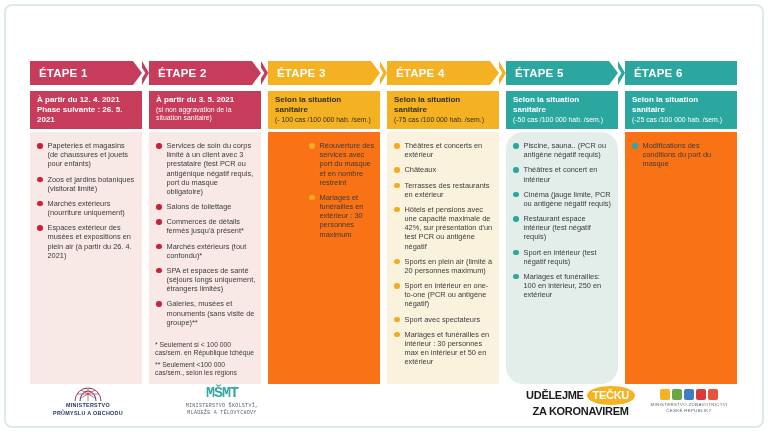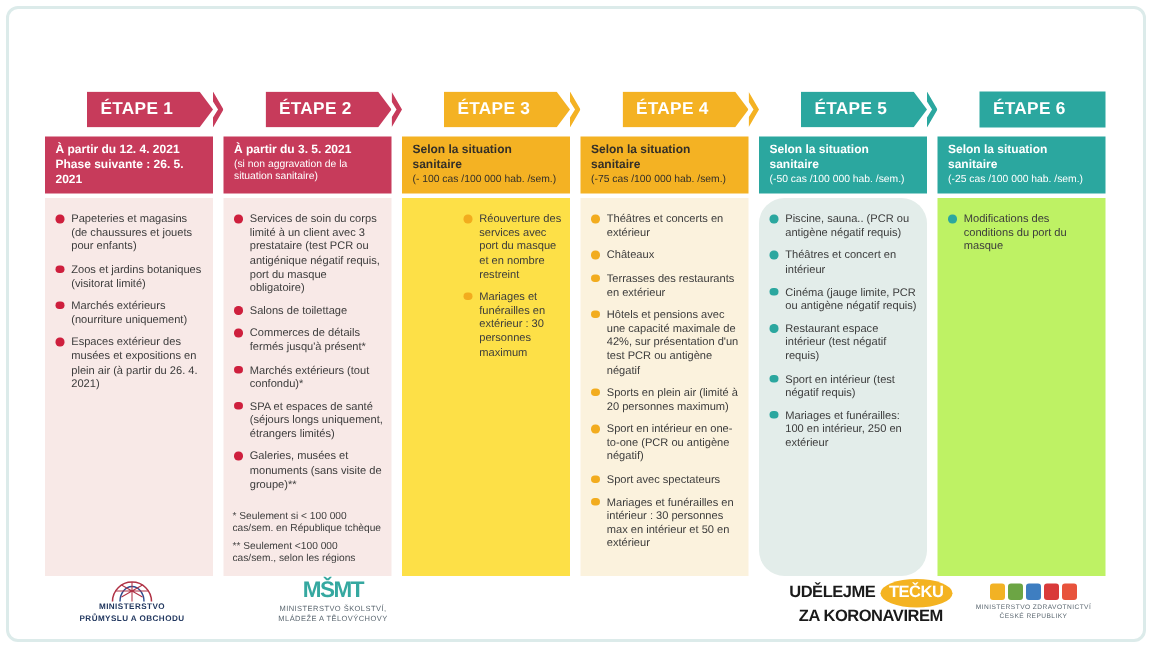--- a/index.html
+++ b/index.html
@@ -14,21 +14,21 @@
     position:absolute;left:30px;top:30px;width:707px;height:27px;box-sizing:border-box;
     display:flex;align-items:center;padding-left:11px;
     color:#ffffff;font-weight:bold;font-size:15px;letter-spacing:.3px;
   }
 
   .grid{
     position:absolute;left:30px;top:61px;width:707px;height:311px;
     display:grid;grid-template-columns:repeat(6,1fr);column-gap:7px;
   }
   .col{display:flex;flex-direction:column;min-width:0;}
-  .header-wrap{position:relative;height:26px;flex:none;margin-left:28px;}
+  .header-wrap{position:relative;height:26px;flex:none;}
   .banner{
     height:24px;display:flex;align-items:center;padding-left:9px;box-sizing:border-box;
     color:#fff;font-weight:bold;font-size:11.5px;letter-spacing:.2px;
     clip-path:polygon(0 0,calc(100% - 9px) 0,100% 50%,calc(100% - 9px) 100%,0 100%);
   }
   .chev{
     position:absolute;top:0;right:-7px;width:7px;height:24px;display:block;
     clip-path:polygon(0 0,100% 50%,0 100%,0 72%,48% 50%,0 28%);
   }
   .col.flat .banner{clip-path:none;}
@@ -50,21 +50,21 @@
   .footnote{font-size:6.8px;color:#3b3b3b;line-height:1.2;margin-top:4px;}
 
   .footer{
     position:absolute;left:32px;top:380px;width:703px;height:42px;
     display:flex;align-items:center;
   }
   .logo{display:flex;flex-direction:column;align-items:center;}
   .logo-caption{font-size:5px;color:#5b6770;text-align:center;line-height:1.3;letter-spacing:.3px;}
   .mpo{margin-left:6px;width:100px;}
   .mpo .logo-caption{color:#21375f;font-weight:bold;font-size:5.4px;}
-  .msmt{margin-left:24px;width:120px;}
+  .msmt{margin-left:24px;width:120px;font-family:Liberation Mono, monospace;}
   .msmt-mono{font-size:15px;font-weight:bold;color:#35a8a0;letter-spacing:-1px;line-height:1;margin-bottom:2px;}
   .spacer{flex:1;}
   .tecka{display:flex;flex-direction:column;align-items:center;margin-right:10px;}
   .tecka-row{display:flex;align-items:center;}
   .tecka-word{font-weight:900;font-size:11px;color:#1a1a1a;letter-spacing:-.3px;}
   .tecka-dot{
     margin-left:3px;background:#f4b321;color:#ffffff;font-weight:900;font-size:11px;
     border-radius:50%;padding:4px 6px;line-height:1;letter-spacing:-.3px;
   }
   .mzcr{width:88px;margin-right:2px;}
@@ -165,21 +165,21 @@
     <div class="header-wrap">
       <div class="banner" style="background: rgb(244, 178, 35);">
         <span class="banner-label">ÉTAPE 3</span>
       </div>
       <span class="chev" style="background: rgb(244, 178, 35);"></span>
     </div>
     <div class="sub" style="background: rgb(244, 178, 35); color: rgb(51, 47, 40);">
       <span class="sub-bold">Selon la situation sanitaire</span>
       <span class="sub-note">(- 100 cas /100 000 hab. /sem.)</span>
     </div>
-    <div class="colbody" style="background: #fde047; padding-left: 40px;">
+    <div class="colbody" style="background: #f97316; padding-left: 40px;">
       <div class="items">
           <div class="item">
             <span class="dot" style="background: rgb(242, 172, 30);"></span>
             <span>Réouverture des services avec port du masque et en nombre restreint</span>
           </div>
           <div class="item">
             <span class="dot" style="background: rgb(242, 172, 30);"></span>
             <span>Mariages et funérailles en extérieur : 30 personnes maximum</span>
           </div>
         </div>
@@ -283,21 +283,21 @@
     <div class="header-wrap">
       <div class="banner" style="background: rgb(43, 167, 159);">
         <span class="banner-label">ÉTAPE 6</span>
       </div>
 
     </div>
     <div class="sub" style="background: rgb(43, 167, 159); color: rgb(255, 255, 255);">
       <span class="sub-bold">Selon la situation sanitaire</span>
       <span class="sub-note">(-25 cas /100 000 hab. /sem.)</span>
     </div>
-    <div class="colbody" style="background: #bef264;">
+    <div class="colbody" style="background: #f97316;">
       <div class="items">
           <div class="item">
             <span class="dot" style="background: rgb(43, 167, 159);"></span>
             <span>Modifications des conditions du port du masque</span>
           </div>
         </div>
       <div class="footnotes"></div>
     </div>
   </div>
 </div>

